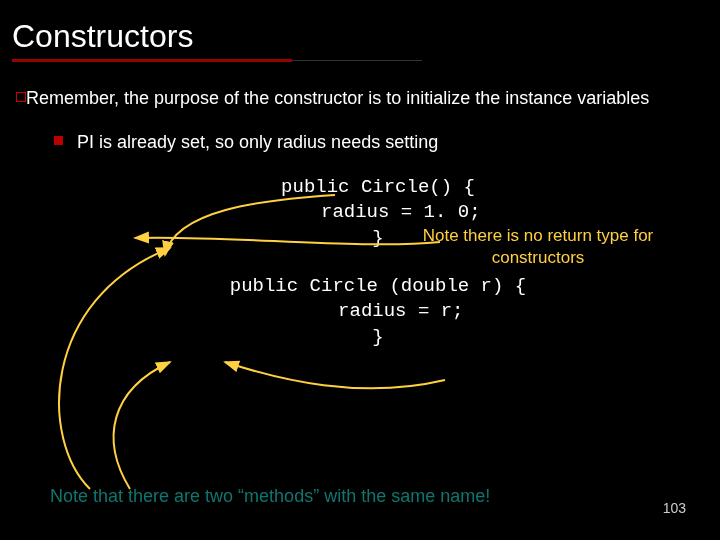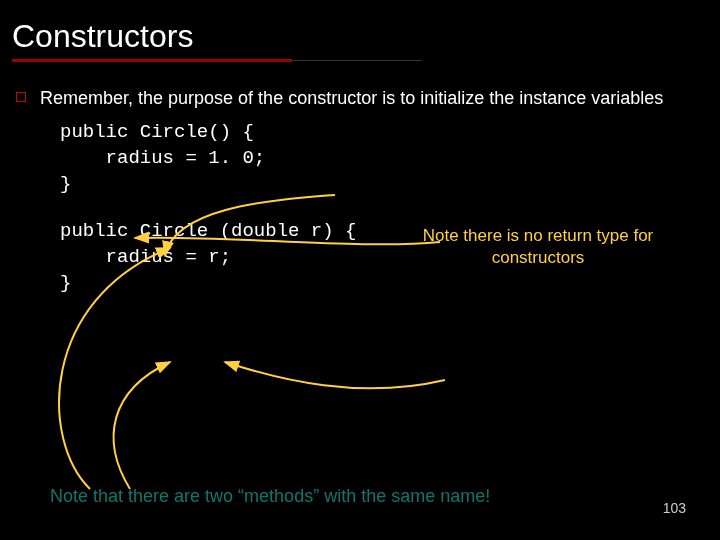--- a/index.html
+++ b/index.html
@@ -36,22 +36,22 @@
     top: -2px;
     width: 130px;
     border-top: 1px solid #333;
   }
   .content {
     padding-left: 4px;
   }
   .bullet-row {
     display: flex;
     align-items: flex-start;
-    gap: 14px;
-    margin-bottom: 10px;
+    gap: 0;
+    margin-bottom: 20px;
   }
   .bullet-hollow {
     width: 10px;
     height: 10px;
     border: 1px solid #c00;
     margin-top: 6px;
     flex-shrink: 0;
   }
   .bullet-solid {
     width: 9px;
@@ -76,20 +76,21 @@
     margin-left: 44px;
     margin-top: 10px;
   }
   .code-block {
     font-family: "Courier New", monospace;
     font-size: 19px;
     line-height: 1.35;
     color: #fff;
     white-space: pre;
     margin-bottom: 22px;
+    text-align: center;
   }
   .note {
     color: #ffd040;
     font-size: 17px;
     line-height: 1.3;
     text-align: center;
     position: absolute;
   }
   .note1 { left: 408px; top: 225px; width: 260px; }
   .note2 { left: 432px; top: 345px; width: 260px; }
@@ -119,20 +120,24 @@
 
 <div class="slide">
   <h1 class="title">Constructors</h1>
   <div class="rule-outer"></div>
 
   <div class="content">
     <div class="bullet-row">
       <div class="bullet-hollow"></div>
       <div class="body-text">Remember, the purpose of the constructor is to initialize the instance variables</div>
     </div>
+    <div class="sub-row">
+      <div class="bullet-solid"></div>
+      <div class="body-text">PI is already set, so only radius needs setting</div>
+    </div>
 
     <div class="code-area">
       <div class="code-block">public Circle() {
     radius = 1. 0;
 }</div>
       <div class="code-block">public Circle (double r) {
     radius = r;
 }</div>
     </div>
   </div>

